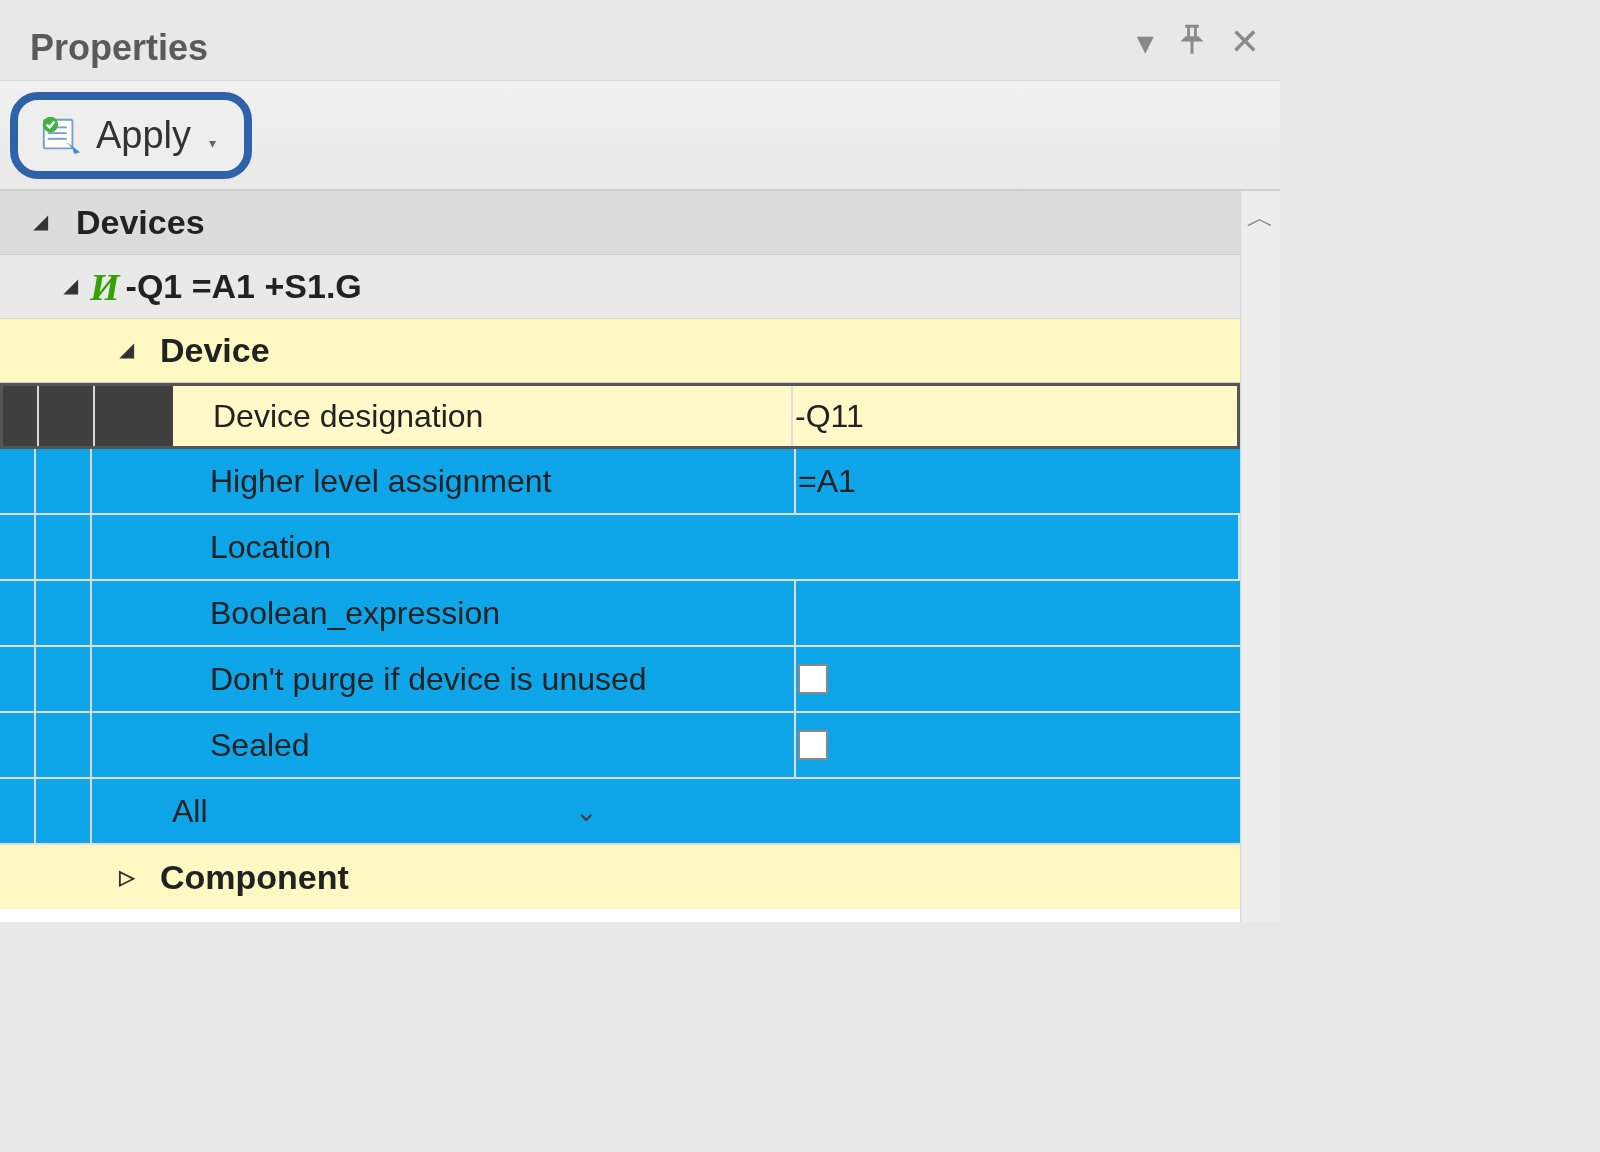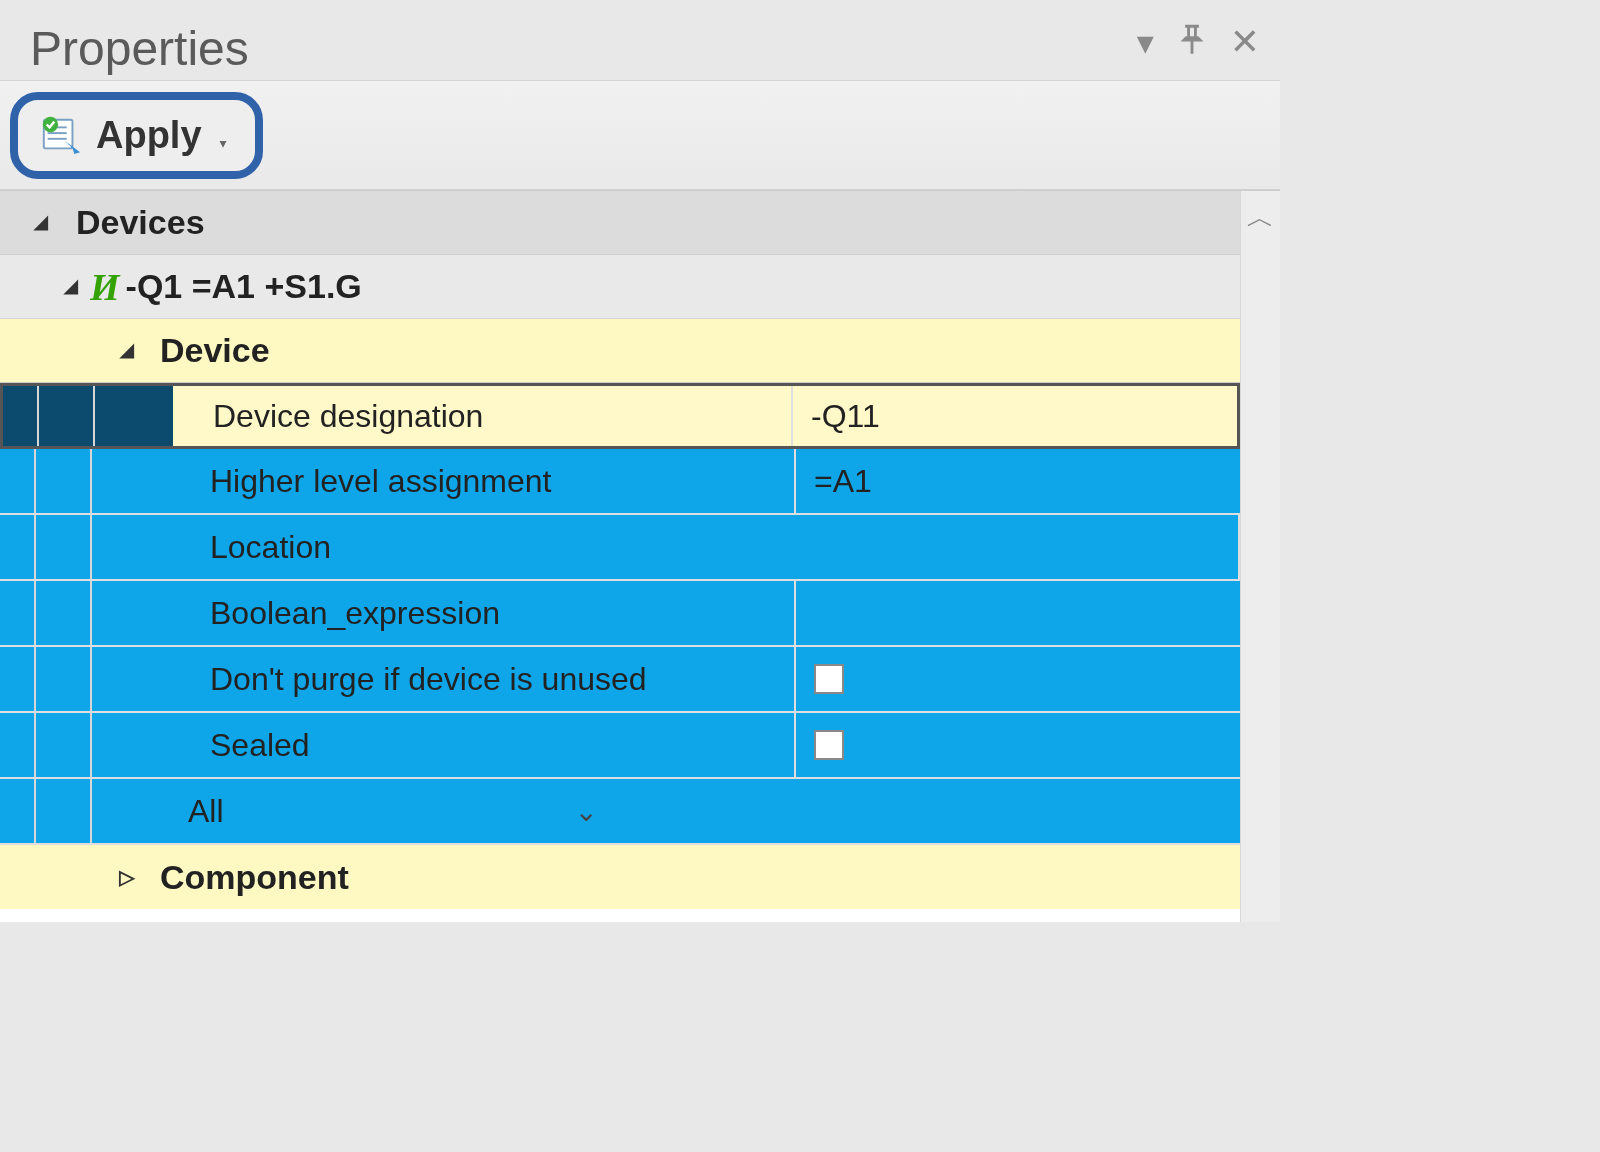--- a/index.html
+++ b/index.html
@@ -18,22 +18,22 @@
     display: flex;
     flex-direction: column;
   }
   .panel-header {
     display: flex;
     align-items: center;
     padding: 8px 20px 4px 30px;
     height: 80px;
   }
   .panel-title {
-    font-size: 48px;
-    font-weight: 400;
+    font-size: 36px;
+    font-weight: 700;
     color: #5a5a5a;
     flex: 1;
     margin-top: 12px;
   }
   .header-controls { display: flex; gap: 24px; align-items: center; color: #888; }
   .hc-icon { font-size: 34px; cursor: pointer; color: #898989; line-height: 1; }
   .toolbar-bg {
     background: linear-gradient(#f1f1f1, #e9e9e9);
     border-top: 1px solid #d5d5d5;
     border-bottom: 1px solid #d0d0d0;
@@ -48,21 +48,21 @@
     padding: 14px 28px 14px 20px;
     display: flex;
     align-items: center;
     gap: 12px;
     background: #eeeeee;
   }
   .apply-icon {
     width: 46px; height: 42px; position: relative;
   }
   .apply-icon svg { width: 46px; height: 42px; }
-  .apply-label { font-size: 38px; color: #333; font-weight: bold; }
+  .apply-label { font-size: 38px; color: #333; }
   .apply-drop {
     font-size: 14px; color: #666; margin-left: 6px; align-self: flex-end; padding-bottom: 6px;
   }
 
   .grid-area {
     flex: 1;
     display: flex;
     background: #fff;
     border-top: 1px solid #ccc;
     position: relative;
@@ -131,25 +131,25 @@
     flex: 1;
     display: flex;
     align-items: center;
     padding-left: 40px;
     border-right: 2px solid #dedede;
   }
   .prop-value {
     width: 444px;
     display: flex;
     align-items: center;
-    padding-left: 18px;
+    padding-left: 2px;
     position: relative;
   }
   .prop-row.highlight {
-    background: #0c4a6e;
+    background: #404040;
     border: 3px solid #555;
   }
   .prop-row.highlight .prop-label,
   .prop-row.highlight .prop-value { background: #fff9c9; }
 
   .checkbox {
     width: 30px; height: 30px; border: 2px solid #888; background: #fff;
   }
   .chev-d {
     position: absolute; right: 16px; font-size: 28px; color: #444;

